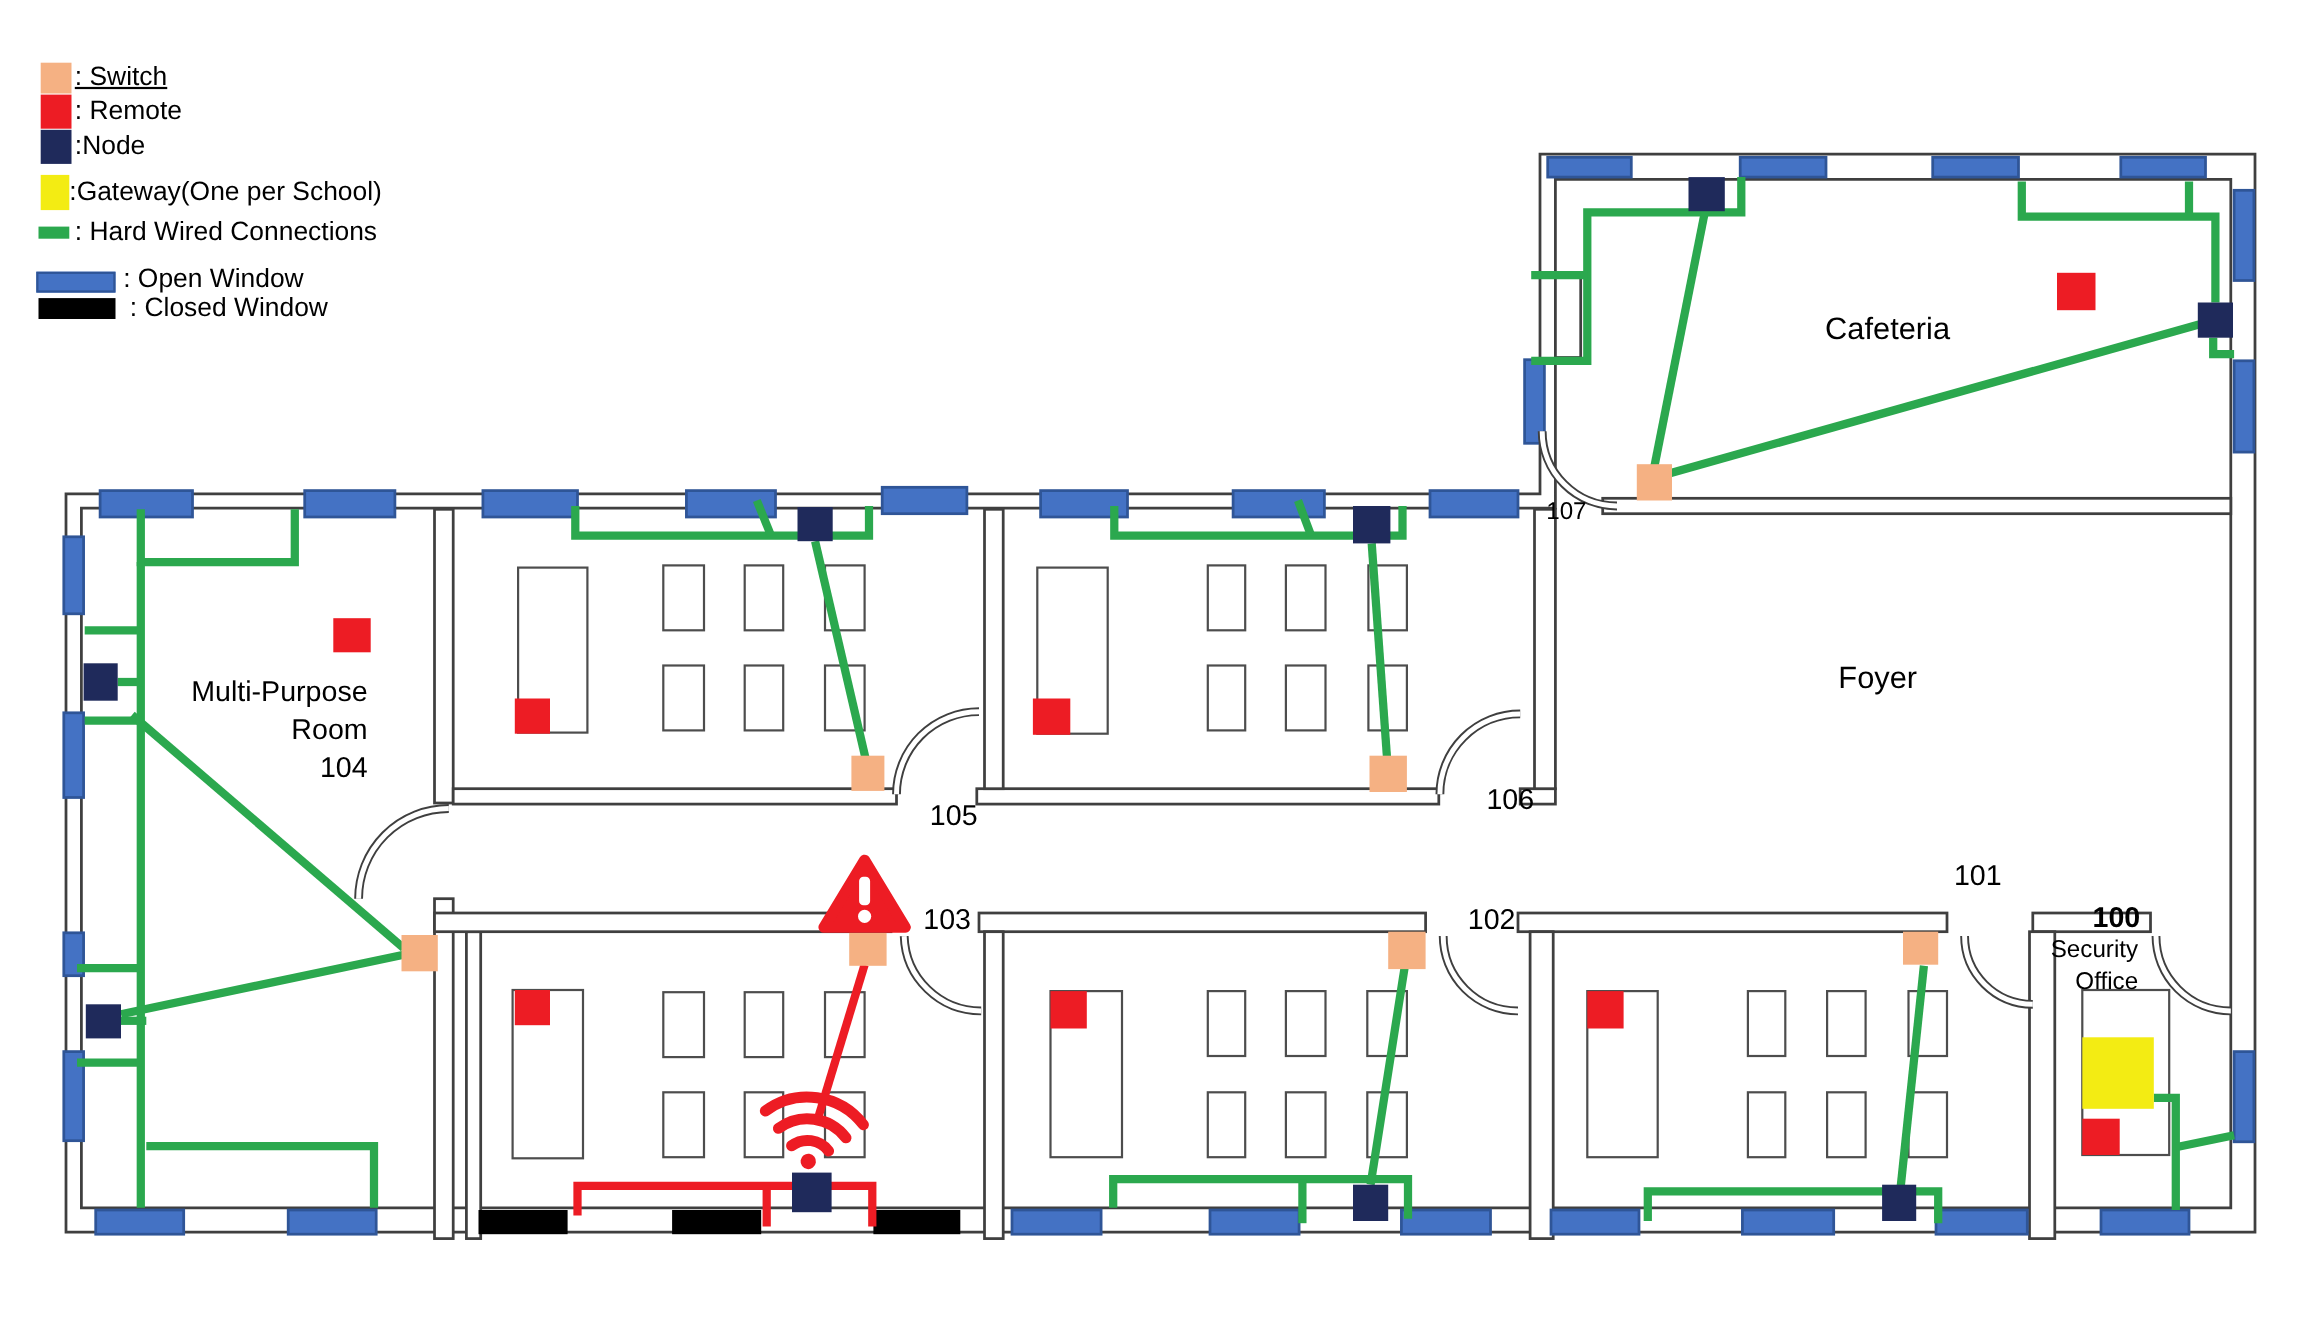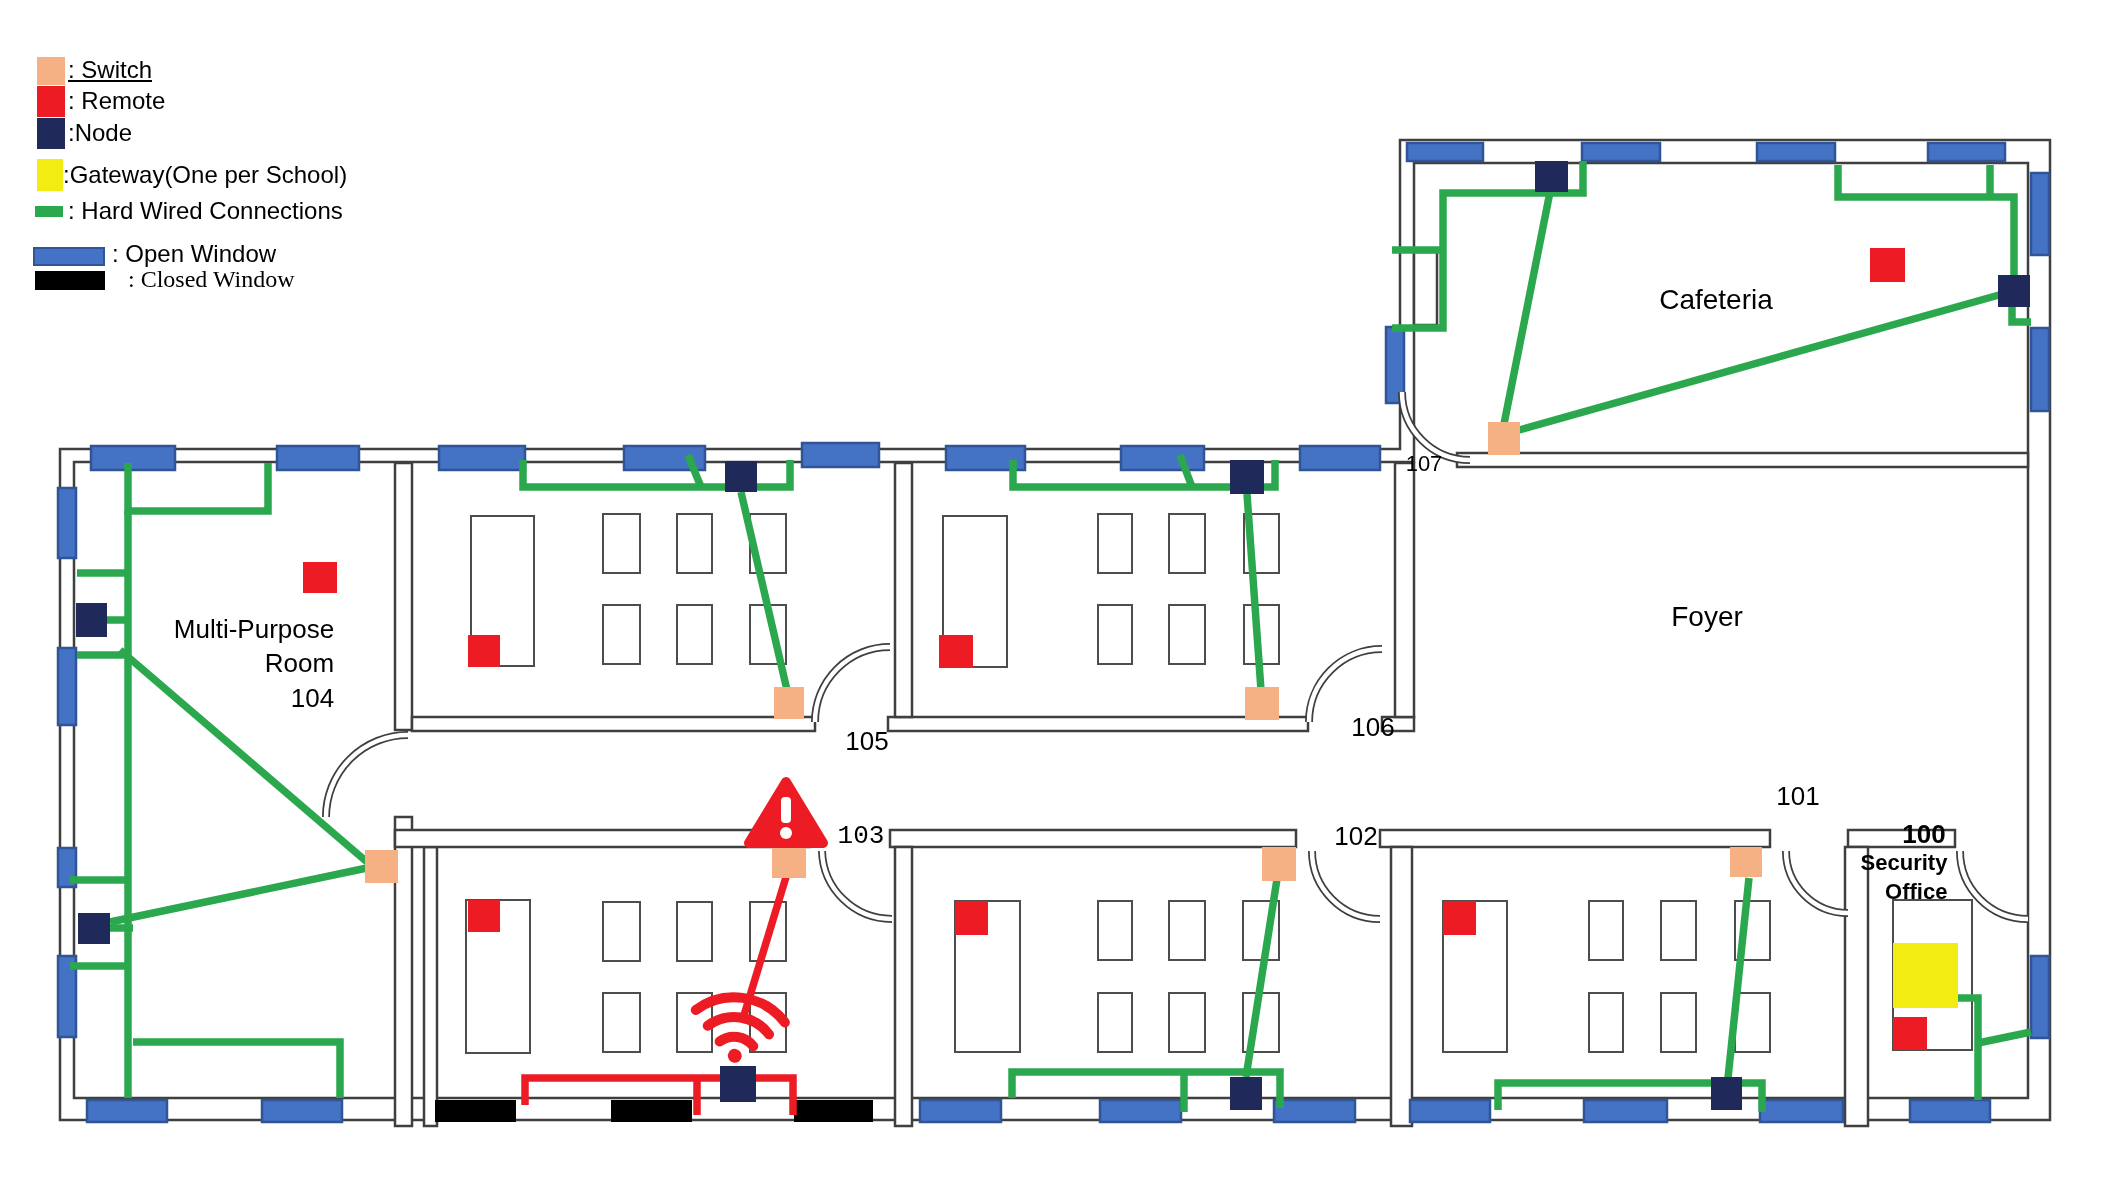--- a/index.html
+++ b/index.html
@@ -206,38 +206,38 @@
 
   <div>
       <div class="map-label" style="left: 242px; top: 663px; font-size: 26px; margin-left: 12px;">Multi-Purpose
 Room
 104</div>
       <div class="map-label" style="left: 1716px; top: 300px; font-size: 28px;">Cafeteria</div>
       <div class="map-label" style="left: 1692px; top: 617px; font-size: 28px; margin-left: 15px;">Foyer</div>
       <div class="map-label" style="left: 1424px; top: 464px; font-size: 22px;">107</div>
       <div class="map-label" style="left: 867px; top: 741px; font-size: 26px;">105</div>
       <div class="map-label" style="left: 1373px; top: 727px; font-size: 26px;">106</div>
-      <div class="map-label" style="left: 861px; top: 836px; font-size: 26px; font-family: Liberation Mono, monospace;">103</div>
+      <div class="map-label" style="left: 861px; top: 836px; font-size: 26px;">103</div>
       <div class="map-label" style="left: 1356px; top: 836px; font-size: 26px;">102</div>
       <div class="map-label" style="left: 1798px; top: 796px; font-size: 26px;">101</div>
       <div class="map-label" style="left: 1924px; top: 834px; font-size: 26px; font-weight: bold;">100</div>
-      <div class="map-label" style="left: 1904px; top: 877px; font-size: 22px; font-weight: bold;">Security
+      <div class="map-label" style="left: 1904px; top: 877px; font-size: 22px;">Security
 Office</div>
     </div>
 
   <div class="legend">
     <div class="lg-swatch sw-switch" style="left:37px;top:57px;width:28px;height:28px;"></div>
     <div class="lg-label" style="left:68px;top:56px;text-decoration:underline;">: Switch</div>
     <div class="lg-swatch sw-remote" style="left:37px;top:86px;width:28px;height:31px;"></div>
     <div class="lg-label" style="left:68px;top:87px;">: Remote</div>
     <div class="lg-swatch sw-node" style="left:37px;top:118px;width:28px;height:31px;"></div>
     <div class="lg-label" style="left:68px;top:119px;">:Node</div>
     <div class="lg-swatch sw-gateway" style="left:37px;top:159px;width:26px;height:32px;"></div>
     <div class="lg-label" style="left:63px;top:161px;">:Gateway(One per School)</div>
     <div class="lg-swatch sw-wire" style="left:35px;top:206px;width:28px;height:11px;"></div>
     <div class="lg-label" style="left:68px;top:197px;">: Hard Wired Connections</div>
     <div class="lg-swatch sw-open-window" style="left:33px;top:247px;width:68px;height:15px;"></div>
     <div class="lg-label" style="left:112px;top:240px;">: Open Window</div>
     <div class="lg-swatch sw-closed-window" style="left:35px;top:271px;width:70px;height:19px;"></div>
-    <div class="lg-label" style="left:128px;top:266px;font-family:Liberation Serif, serif;">: Closed Window</div>
+    <div class="lg-label" style="left:118px;top:266px;">: Closed Window</div>
   </div>
 
 </div>
 
 </body></html>

